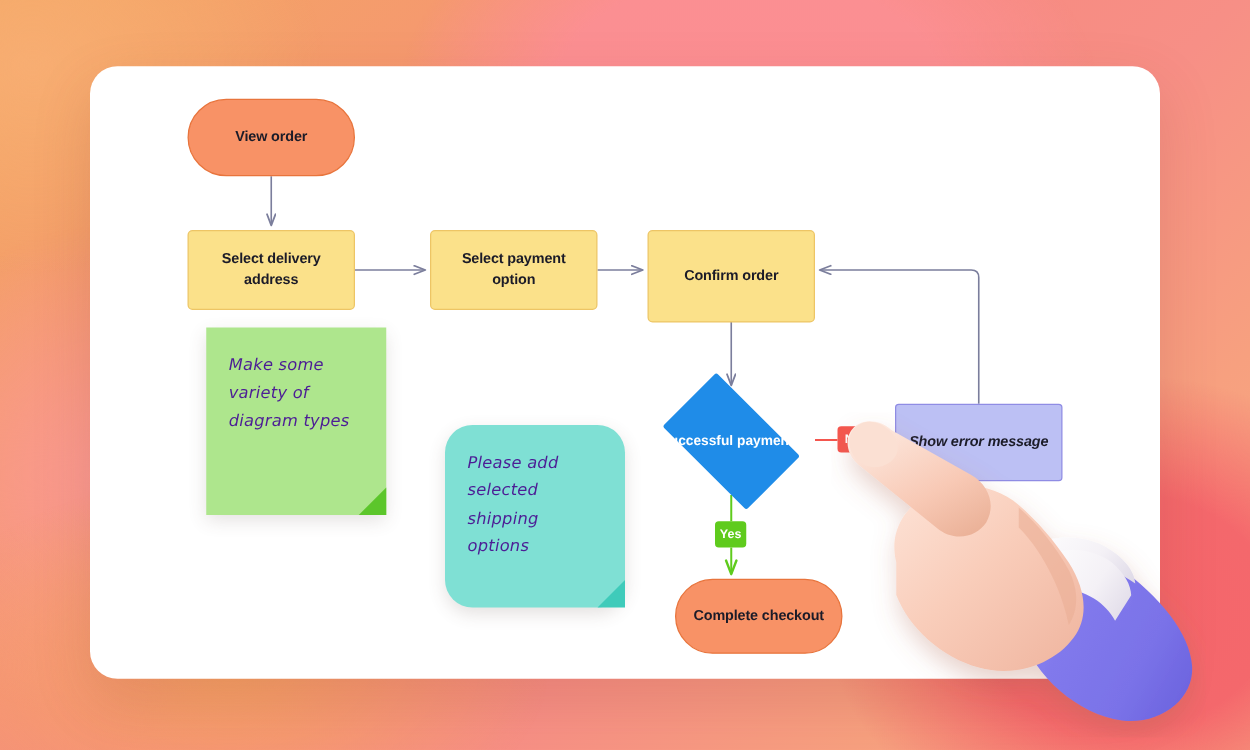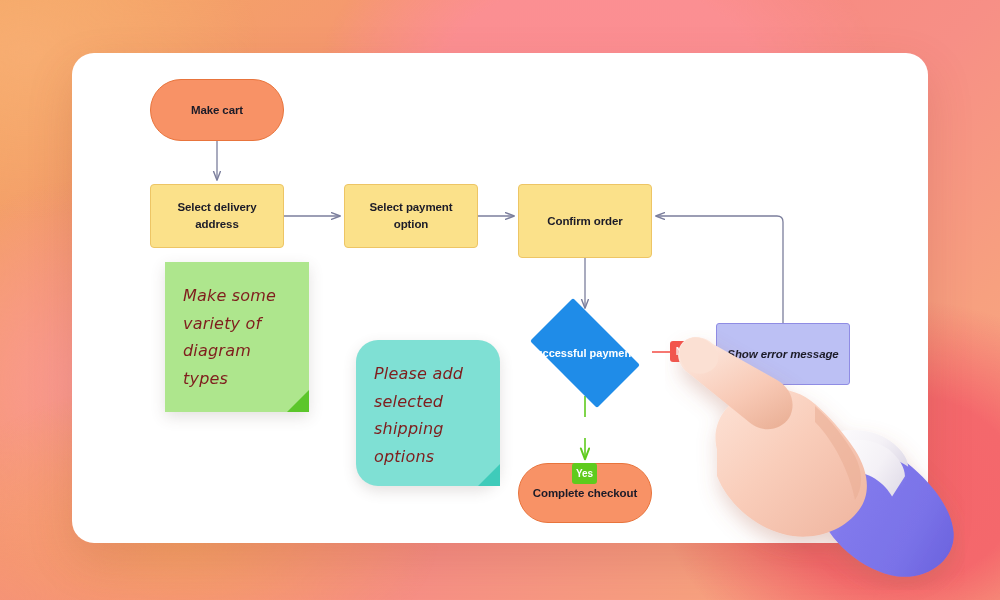--- a/index.html
+++ b/index.html
@@ -127,33 +127,33 @@
     display: flex;
     align-items: center;
     justify-content: center;
     color: #ffffff;
     font-size: 10px;
     font-weight: 700;
     border-radius: 3px;
     box-sizing: border-box;
   }
   .edge-label-no { background: #f4564e; }
-  .edge-label-yes { background: #5fcb1d; margin-top: 46px; }
+  .edge-label-yes { background: #5fcb1d; }
 
   
   .sticky {
     position: absolute;
     box-sizing: border-box;
     padding: 20px 18px;
     font-family: "DejaVu Sans", sans-serif;
     font-style: italic;
-    font-size: 16px;
+    font-size: 13px;
     font-weight: 400;
     line-height: 1.72;
-    color: #7f1d1d;
+    color: #4c1d95;
     letter-spacing: 0.2px;
     box-shadow: 0 5px 14px rgba(90, 70, 60, 0.16);
   }
   .sticky-green { background: #aee68d; }
   .sticky-teal  { background: #7fe0d4; }
   .sticky-fold {
     position: absolute;
     right: 0; bottom: 0;
     width: 0; height: 0;
   }
@@ -215,21 +215,21 @@
       <line x1="695" y1="352" x2="716" y2="352"></line>
     </g>
 
     <g stroke="#5fcb1d" stroke-width="1.6" fill="none">
       <line x1="585" y1="396" x2="585" y2="417"></line>
       <line x1="585" y1="438" x2="585" y2="459" marker-end="url(#arrow-green)"></line>
     </g>
   </svg>
 
   <div class="node node-terminator" style="left:150px; top:79px; width:134px; height:62px;">
-    <span>Make cart</span>
+    <span>View order</span>
   </div>
 
   <div class="node node-process" style="left:344px; top:184px; width:134px; height:64px;">
     <span>Select payment option</span>
   </div>
 
   <div class="node node-process" style="left:150px; top:184px; width:134px; height:64px;">
     <span>Select delivery address</span>
   </div>
 
@@ -239,21 +239,21 @@
 
   <div class="node-decision-wrap" style="left:518px; top:310px; width:134px; height:86px;">
     <div class="node-decision"></div>
     <div class="node-decision-label">Successful payment?</div>
   </div>
 
   <div class="node node-error" style="left:716px; top:323px; width:134px; height:62px;font-style:italic;">
     <span>Show error message</span>
   </div>
 
-  <div class="node node-terminator" style="left:518px; top:463px; width:134px; height:60px;">
+  <div class="node node-terminator" style="left:540px; top:463px; width:134px; height:60px;">
     <span>Complete checkout</span>
   </div>
 
   <div class="edge-label edge-label-no" style="left:670px; top:341px; width:25px; height:21px;">
     <span>No</span>
   </div>
 
   <div class="edge-label edge-label-yes" style="left:572px; top:417px; width:25px; height:21px;">
     <span>Yes</span>
   </div>

